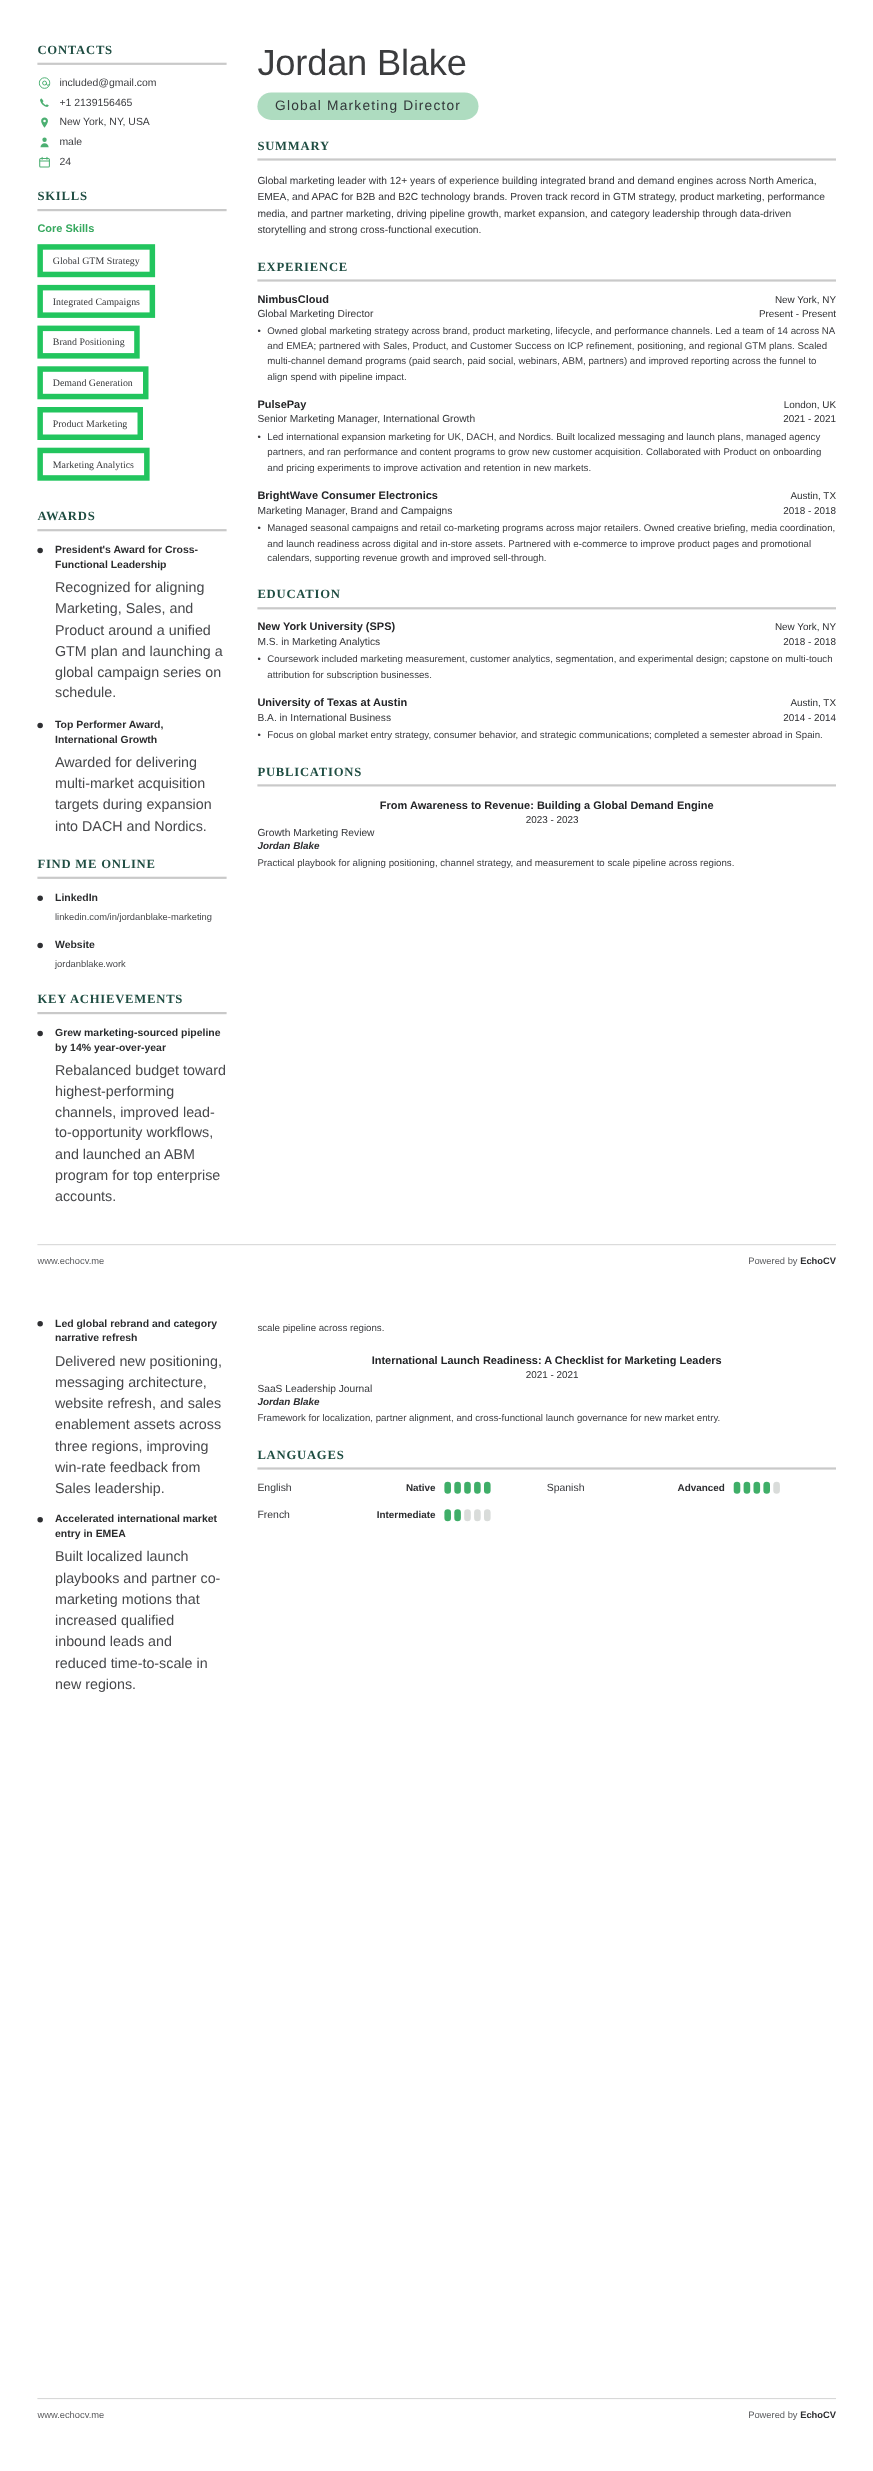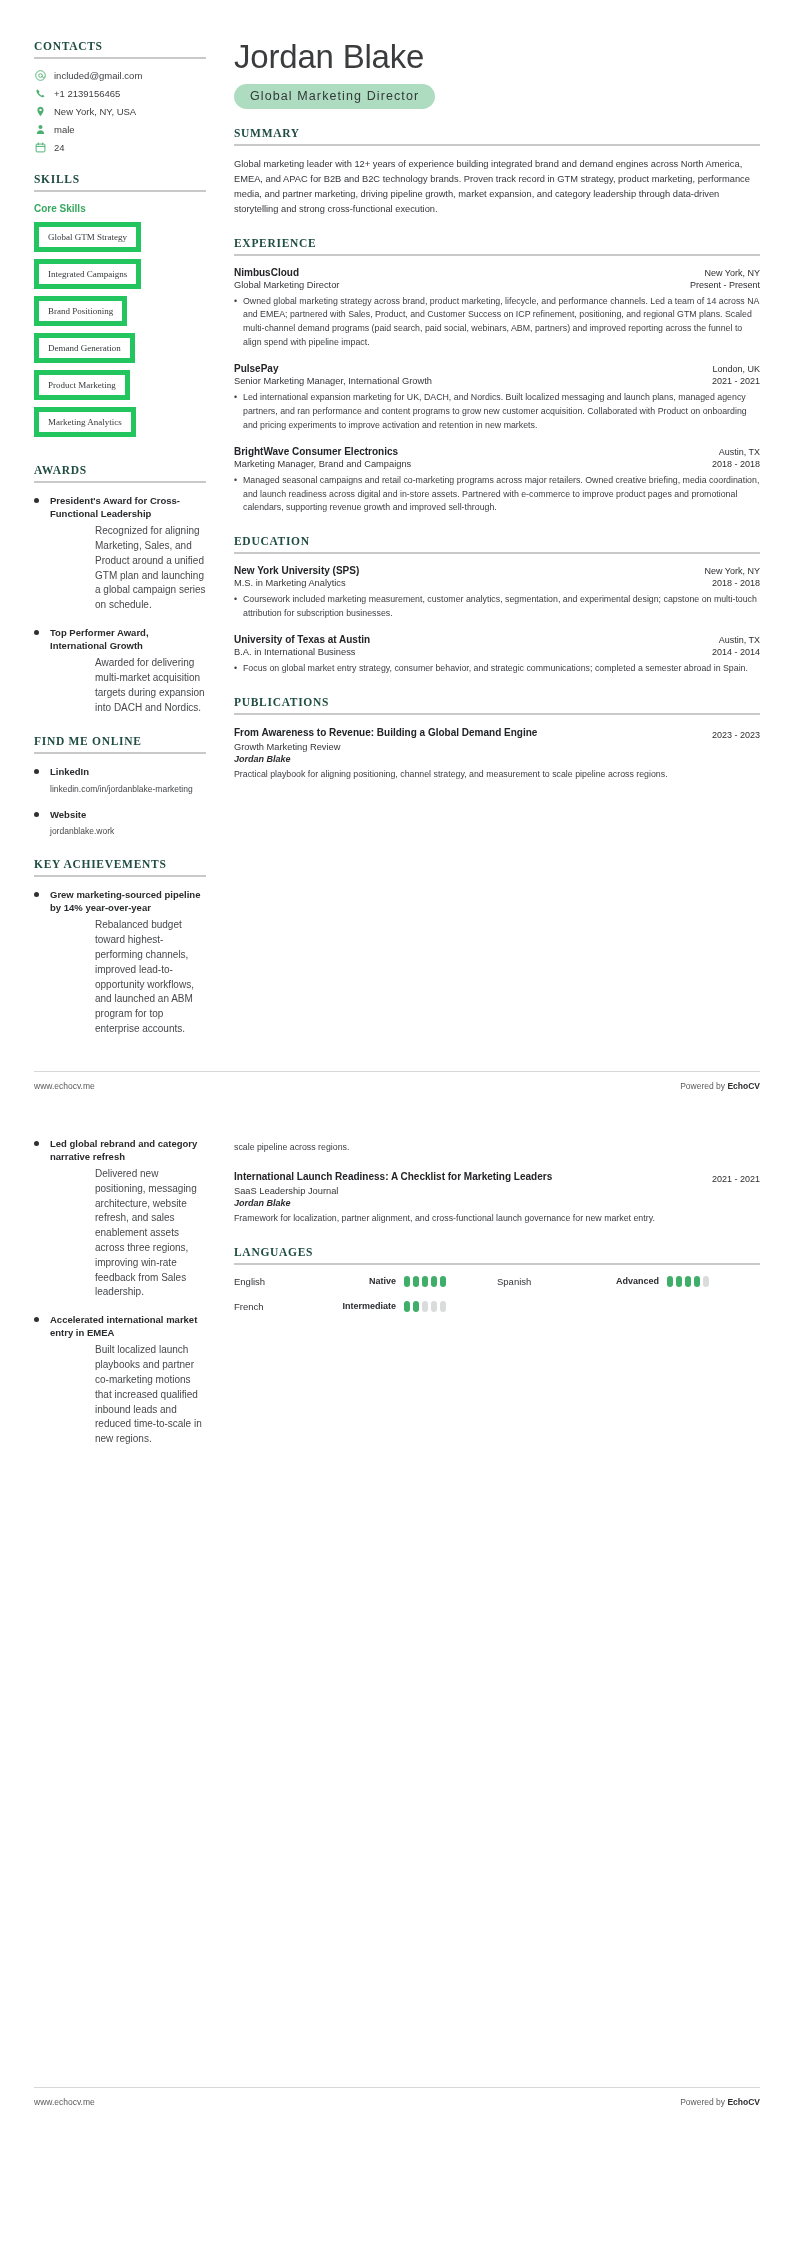--- a/index.html
+++ b/index.html
@@ -126,24 +126,23 @@
   }
   .sb-body { flex: 1 1 auto; }
   .sb-title {
     font-size: 9.5px;
     font-weight: bold;
     color: #2a2b2d;
     line-height: 1.38;
     margin-bottom: 4px;
   }
   .sb-desc {
-    font-size: 10px;
+    font-size: 13px;
     color: #47484b;
     line-height: 1.48;
-    margin-left: 45px;
   }
   .sb-sub {
     font-size: 8.5px;
     color: #47484b;
     line-height: 1.5;
     margin-top: 2px;
   }
 
   
   .para {
@@ -197,21 +196,22 @@
     flex: 0 0 9px;
     text-align: left;
   }
   .bullet .btxt { flex: 1 1 auto; }
 
   
   .pub { margin-bottom: 13px; }
   .pub-head {
     display: flex;
     justify-content: space-between;
-    align-items: flex-end;
+    align-items: center;
+    flex-direction: column;
   }
   .pub-title {
     font-size: 10px;
     font-weight: bold;
     color: #232427;
     line-height: 1.4;
     max-width: 330px;
   }
   .pub-date {
     font-size: 9px;

